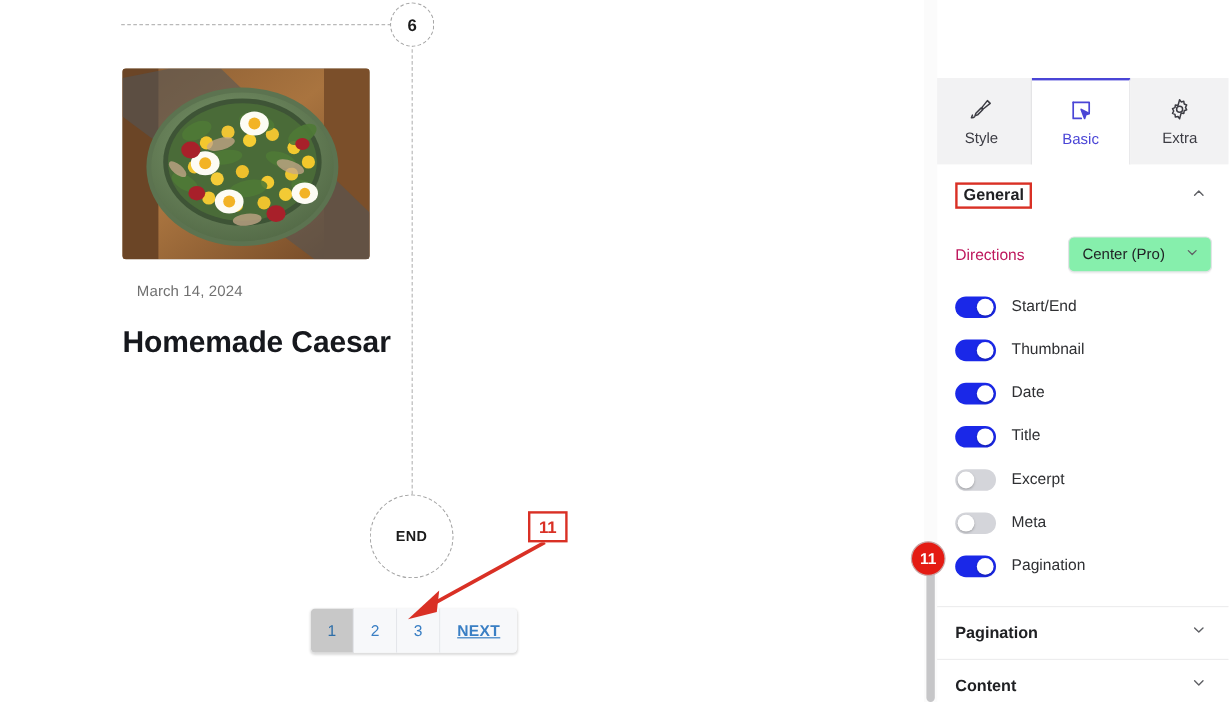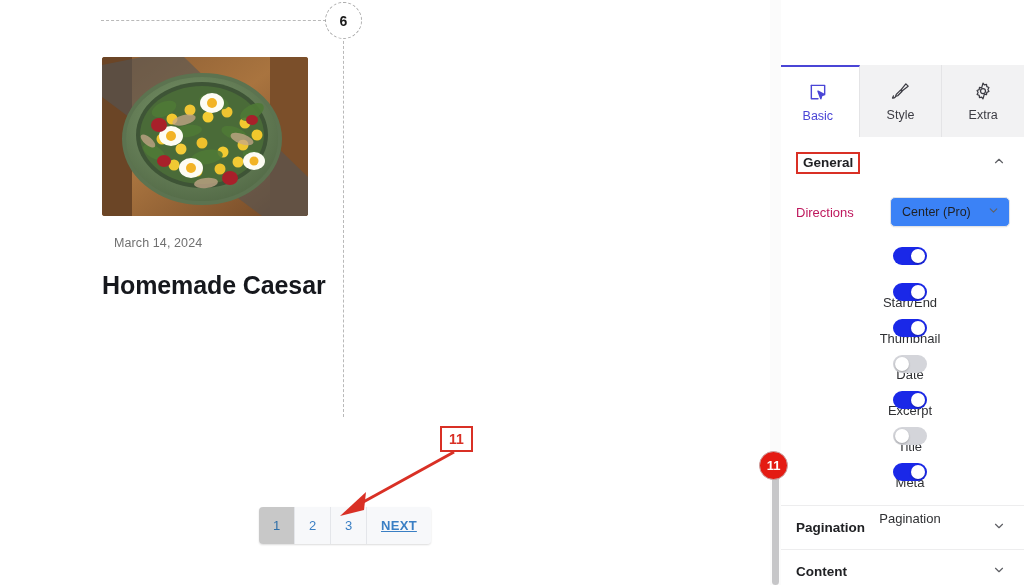--- a/index.html
+++ b/index.html
@@ -166,34 +166,33 @@
     display: flex; align-items: center;
     padding: 8px 14px 8px 19px;
     justify-content: space-between;
     margin-top: 6px;
   }
   .row-directions .lbl { font-size: 13px; color: #be185d; }
   .select-box {
     width: 120px; height: 30px;
     border: 1px solid #e2e3e6;
     border-radius: 5px;
-    background: #3b82f6;
+    background: #86efac;
     display: flex; align-items: center; justify-content: space-between;
     padding: 0 9px 0 11px;
     font-size: 12.5px; color: #1f2023;
     box-shadow: 0 1px 1px rgba(0,0,0,.04);
   }
 
   .toggle-list { padding: 12px 0 6px 0; }
   .toggle-row {
-    display: flex; align-items: center;
-    gap: 30px;
+    display: flex; 
+    gap: 13px;
     height: 36px;
     padding-left: 19px;
-    flex-direction: column;
   }
   .switch {
     width: 34px; height: 18px;
     border-radius: 9px;
     position: relative;
     flex: 0 0 auto;
     background: #d4d5da;
     cursor: pointer;
   }
   .switch.on { background: #1a28e8; }
@@ -323,20 +322,21 @@
           <ellipse cx="104" cy="126" rx="12" ry="5" transform="rotate(-6 104 126)"></ellipse>
           <ellipse cx="46" cy="84" rx="9" ry="4" transform="rotate(40 46 84)"></ellipse>
         </g>
         <ellipse cx="100" cy="82" rx="78" ry="64" fill="none" stroke="#5c7350" stroke-width="4"></ellipse>
       </svg>
     </div>
 
     <div id="post-date">March 14, 2024</div>
     <div id="post-title">Homemade Caesar</div>
 
+    <div class="marker-circle" id="marker-end">END</div>
 
     <div id="pagination">
       <div class="pg-item active">1</div>
       <div class="pg-item">2</div>
       <div class="pg-item">3</div>
       <div class="pg-item next">NEXT</div>
     </div>
 
     <svg id="anno-arrow" viewBox="0 0 130 70">
       <line x1="124" y1="4" x2="26" y2="58" stroke="#d93025" stroke-width="3"></line>
@@ -344,43 +344,43 @@
     </svg>
 
     <div id="anno-box">11</div>
   </div>
 
   <div id="panel">
 
     <div id="panel-top-blank"></div>
 
     <div id="tabs">
+      <div class="tab">
+        <span>
+          <svg width="20" height="20" viewBox="0 0 24 24" fill="none" stroke="#3c3c43" stroke-width="1.5" stroke-linecap="round" stroke-linejoin="round">
+            <path d="M17.8 3.4l2.8 2.8-7 5.6-1.4-1.4z"></path>
+            <path d="M11.4 10.9l1.7 1.7-5.1 5.1-2.6.9.9-2.6z"></path>
+            <path d="M5 19.5c-.8.8-2.2 1.1-3.2 1 0 0 .6-1.3 1.1-2.6"></path>
+          </svg>
+        </span>
+        <span>Style</span>
+      </div>
       <div class="tab active">
         <span>
           <svg width="20" height="20" viewBox="0 0 24 24" fill="none" stroke="#4a45d6" stroke-width="1.7" stroke-linecap="round" stroke-linejoin="round">
             <path d="M4 4h16v10"></path>
               <path d="M4 4v16h8"></path>
             <path d="M12 11l8 4.2-3.4 1.1L15.4 20z" fill="#4a45d6" stroke="#4a45d6"></path>
           </svg>
         </span>
         <span>Basic</span>
       </div>
       <div class="tab">
         <span>
           <svg width="20" height="20" viewBox="0 0 24 24" fill="none" stroke="#3c3c43" stroke-width="1.5" stroke-linecap="round" stroke-linejoin="round">
-            <path d="M17.8 3.4l2.8 2.8-7 5.6-1.4-1.4z"></path>
-            <path d="M11.4 10.9l1.7 1.7-5.1 5.1-2.6.9.9-2.6z"></path>
-            <path d="M5 19.5c-.8.8-2.2 1.1-3.2 1 0 0 .6-1.3 1.1-2.6"></path>
-          </svg>
-        </span>
-        <span>Style</span>
-      </div>
-      <div class="tab">
-        <span>
-          <svg width="20" height="20" viewBox="0 0 24 24" fill="none" stroke="#3c3c43" stroke-width="1.5" stroke-linecap="round" stroke-linejoin="round">
             <circle cx="12" cy="12" r="3"></circle>
             <path d="M12 2.5l1.6 2.2 2.6-.6.4 2.7 2.5 1-1.2 2.4 1.2 2.4-2.5 1-.4 2.7-2.6-.6L12 21.5l-1.6-2.2-2.6.6-.4-2.7-2.5-1L6.1 13.8 4.9 11.4l2.5-1 .4-2.7 2.6.6z"></path>
           </svg>
         </span>
         <span>Extra</span>
       </div>
     </div>
 
     <div class="section-head" id="general-head">
       <span class="title">General</span>
@@ -416,30 +416,30 @@
           </div>
         <span class="tlabel">Thumbnail</span>
       </div>
       <div class="toggle-row">
         <div class="switch on">
             <div class="knob"></div>
           </div>
         <span class="tlabel">Date</span>
       </div>
       <div class="toggle-row">
+        <div class="switch on">
+            <div class="knob"></div>
+          </div>
+        <span class="tlabel">Title</span>
+      </div>
+      <div class="toggle-row">
         <div class="switch">
             <div class="knob"></div>
           </div>
         <span class="tlabel">Excerpt</span>
-      </div>
-      <div class="toggle-row">
-        <div class="switch on">
-            <div class="knob"></div>
-          </div>
-        <span class="tlabel">Title</span>
       </div>
       <div class="toggle-row">
         <div class="switch">
             <div class="knob"></div>
           </div>
         <span class="tlabel">Meta</span>
       </div>
       <div class="toggle-row">
         <div class="switch on">
             <div class="knob"></div>

